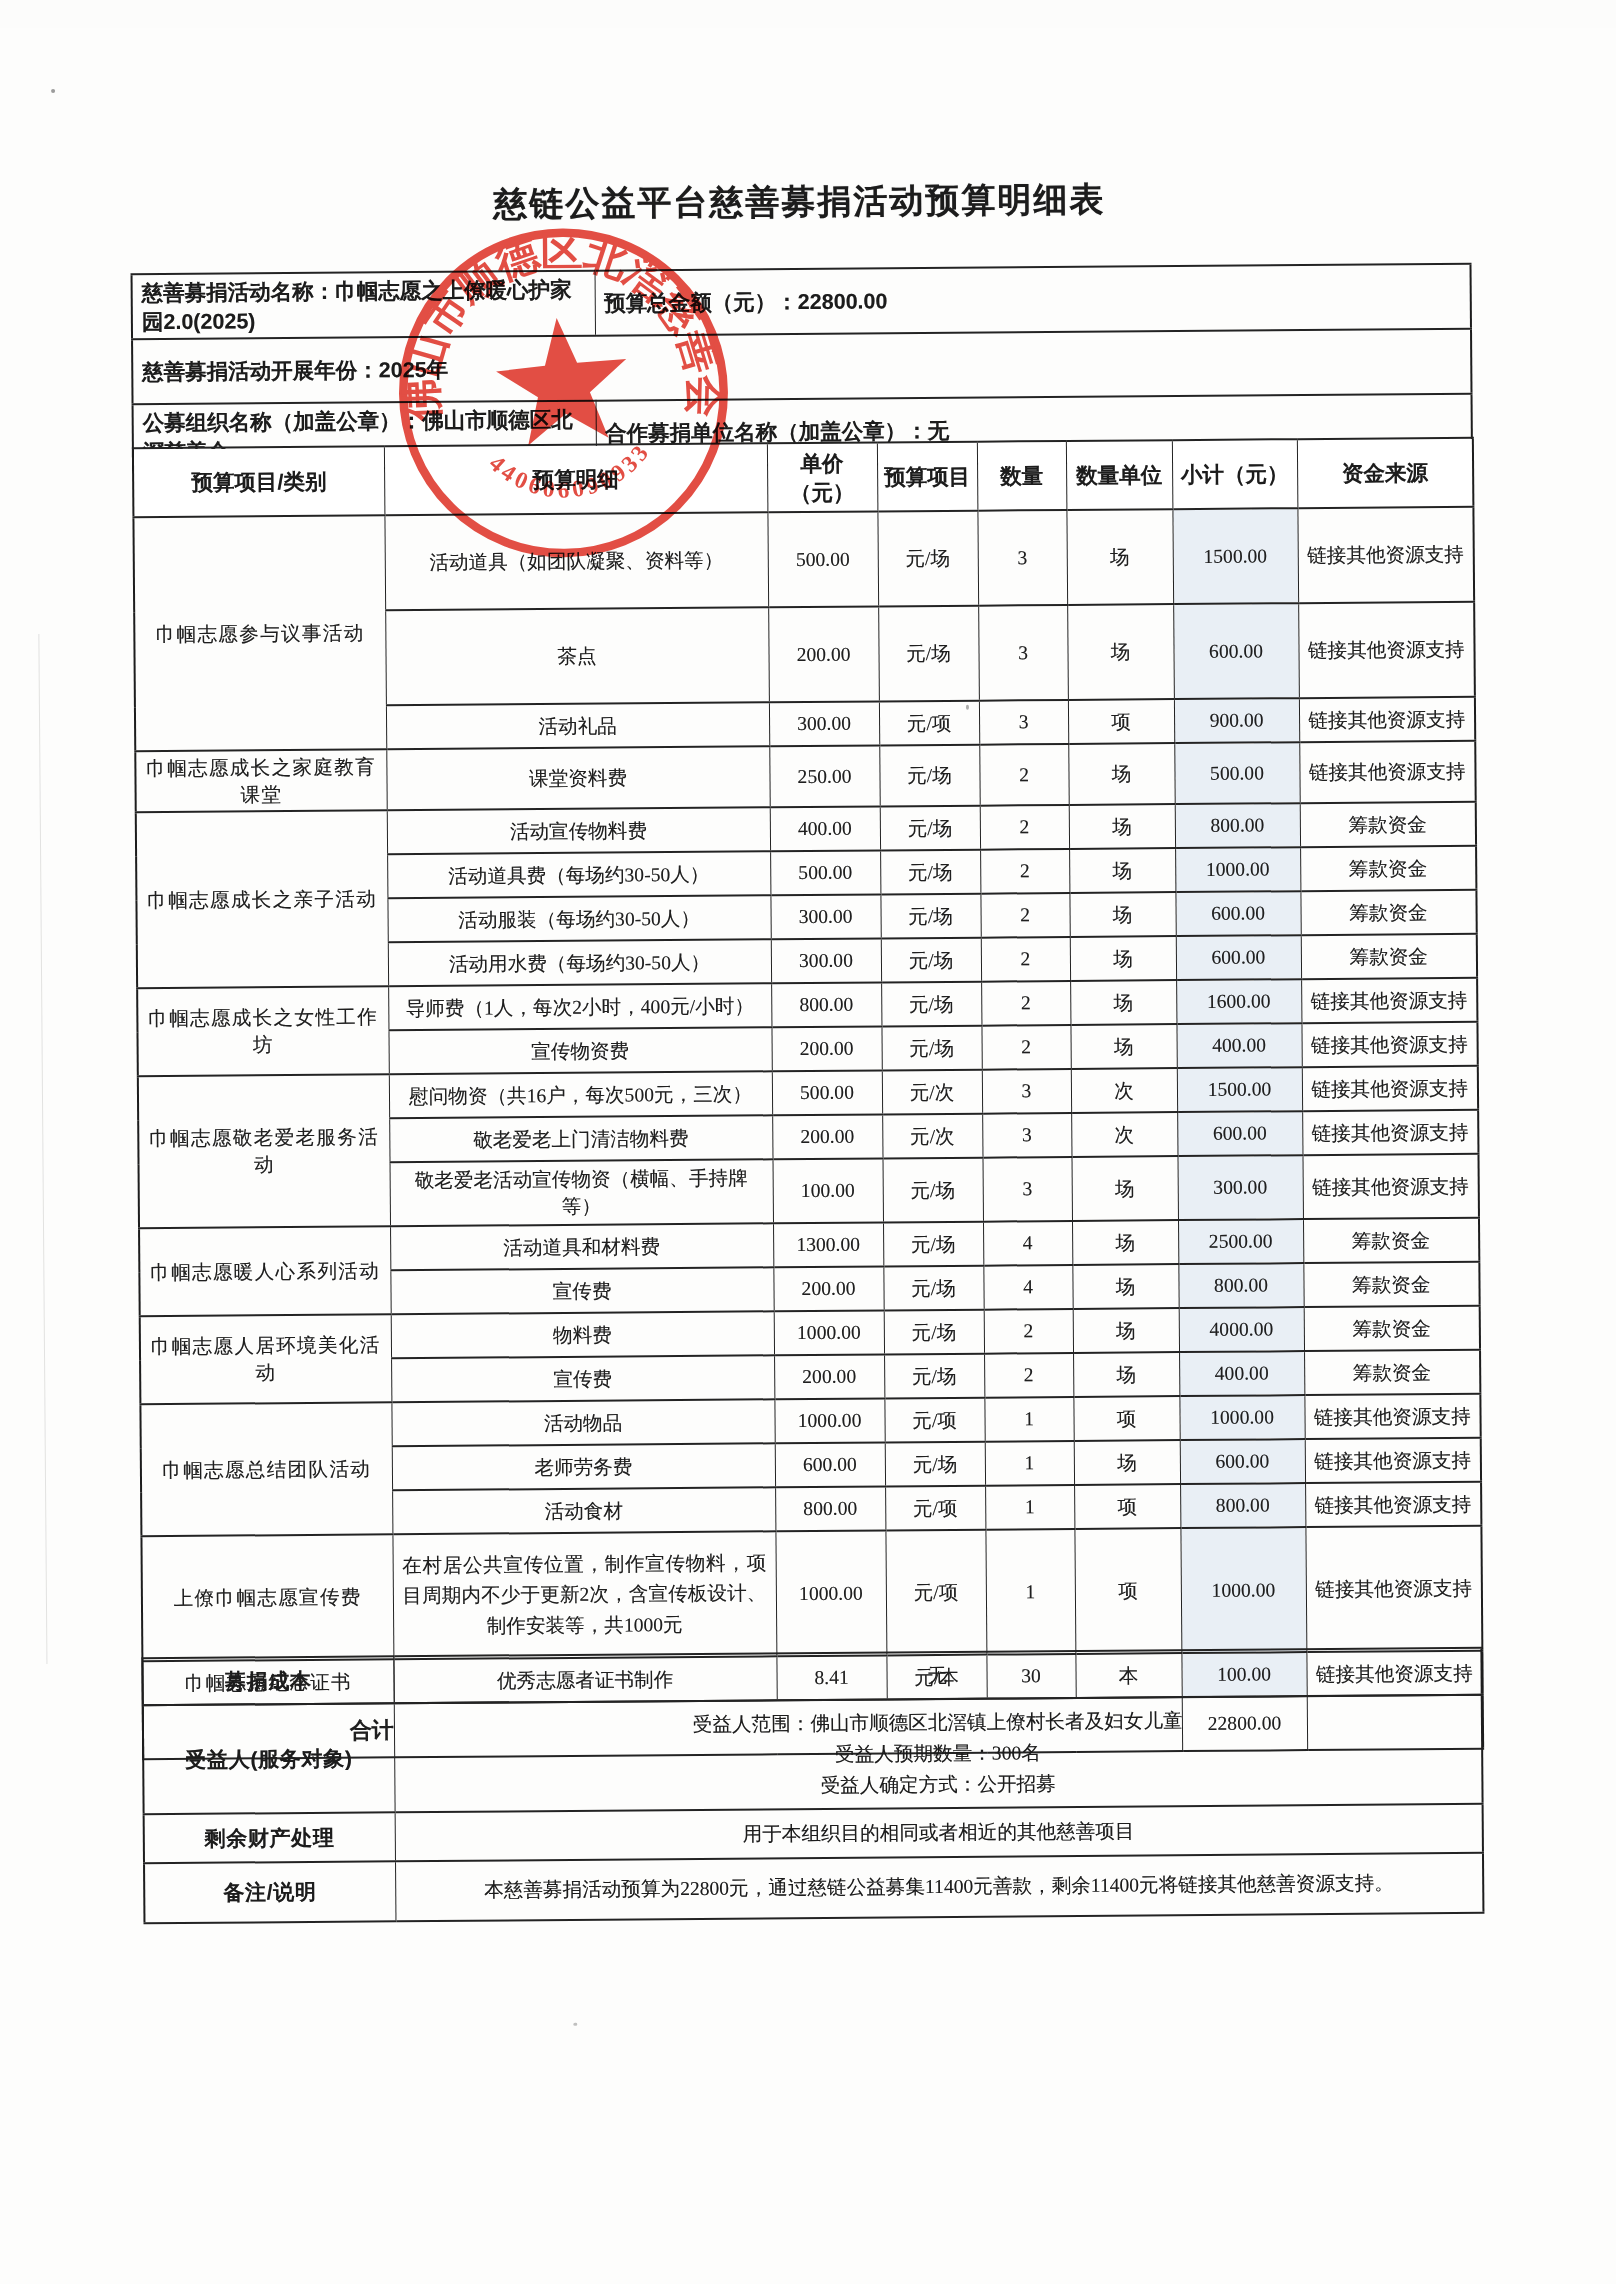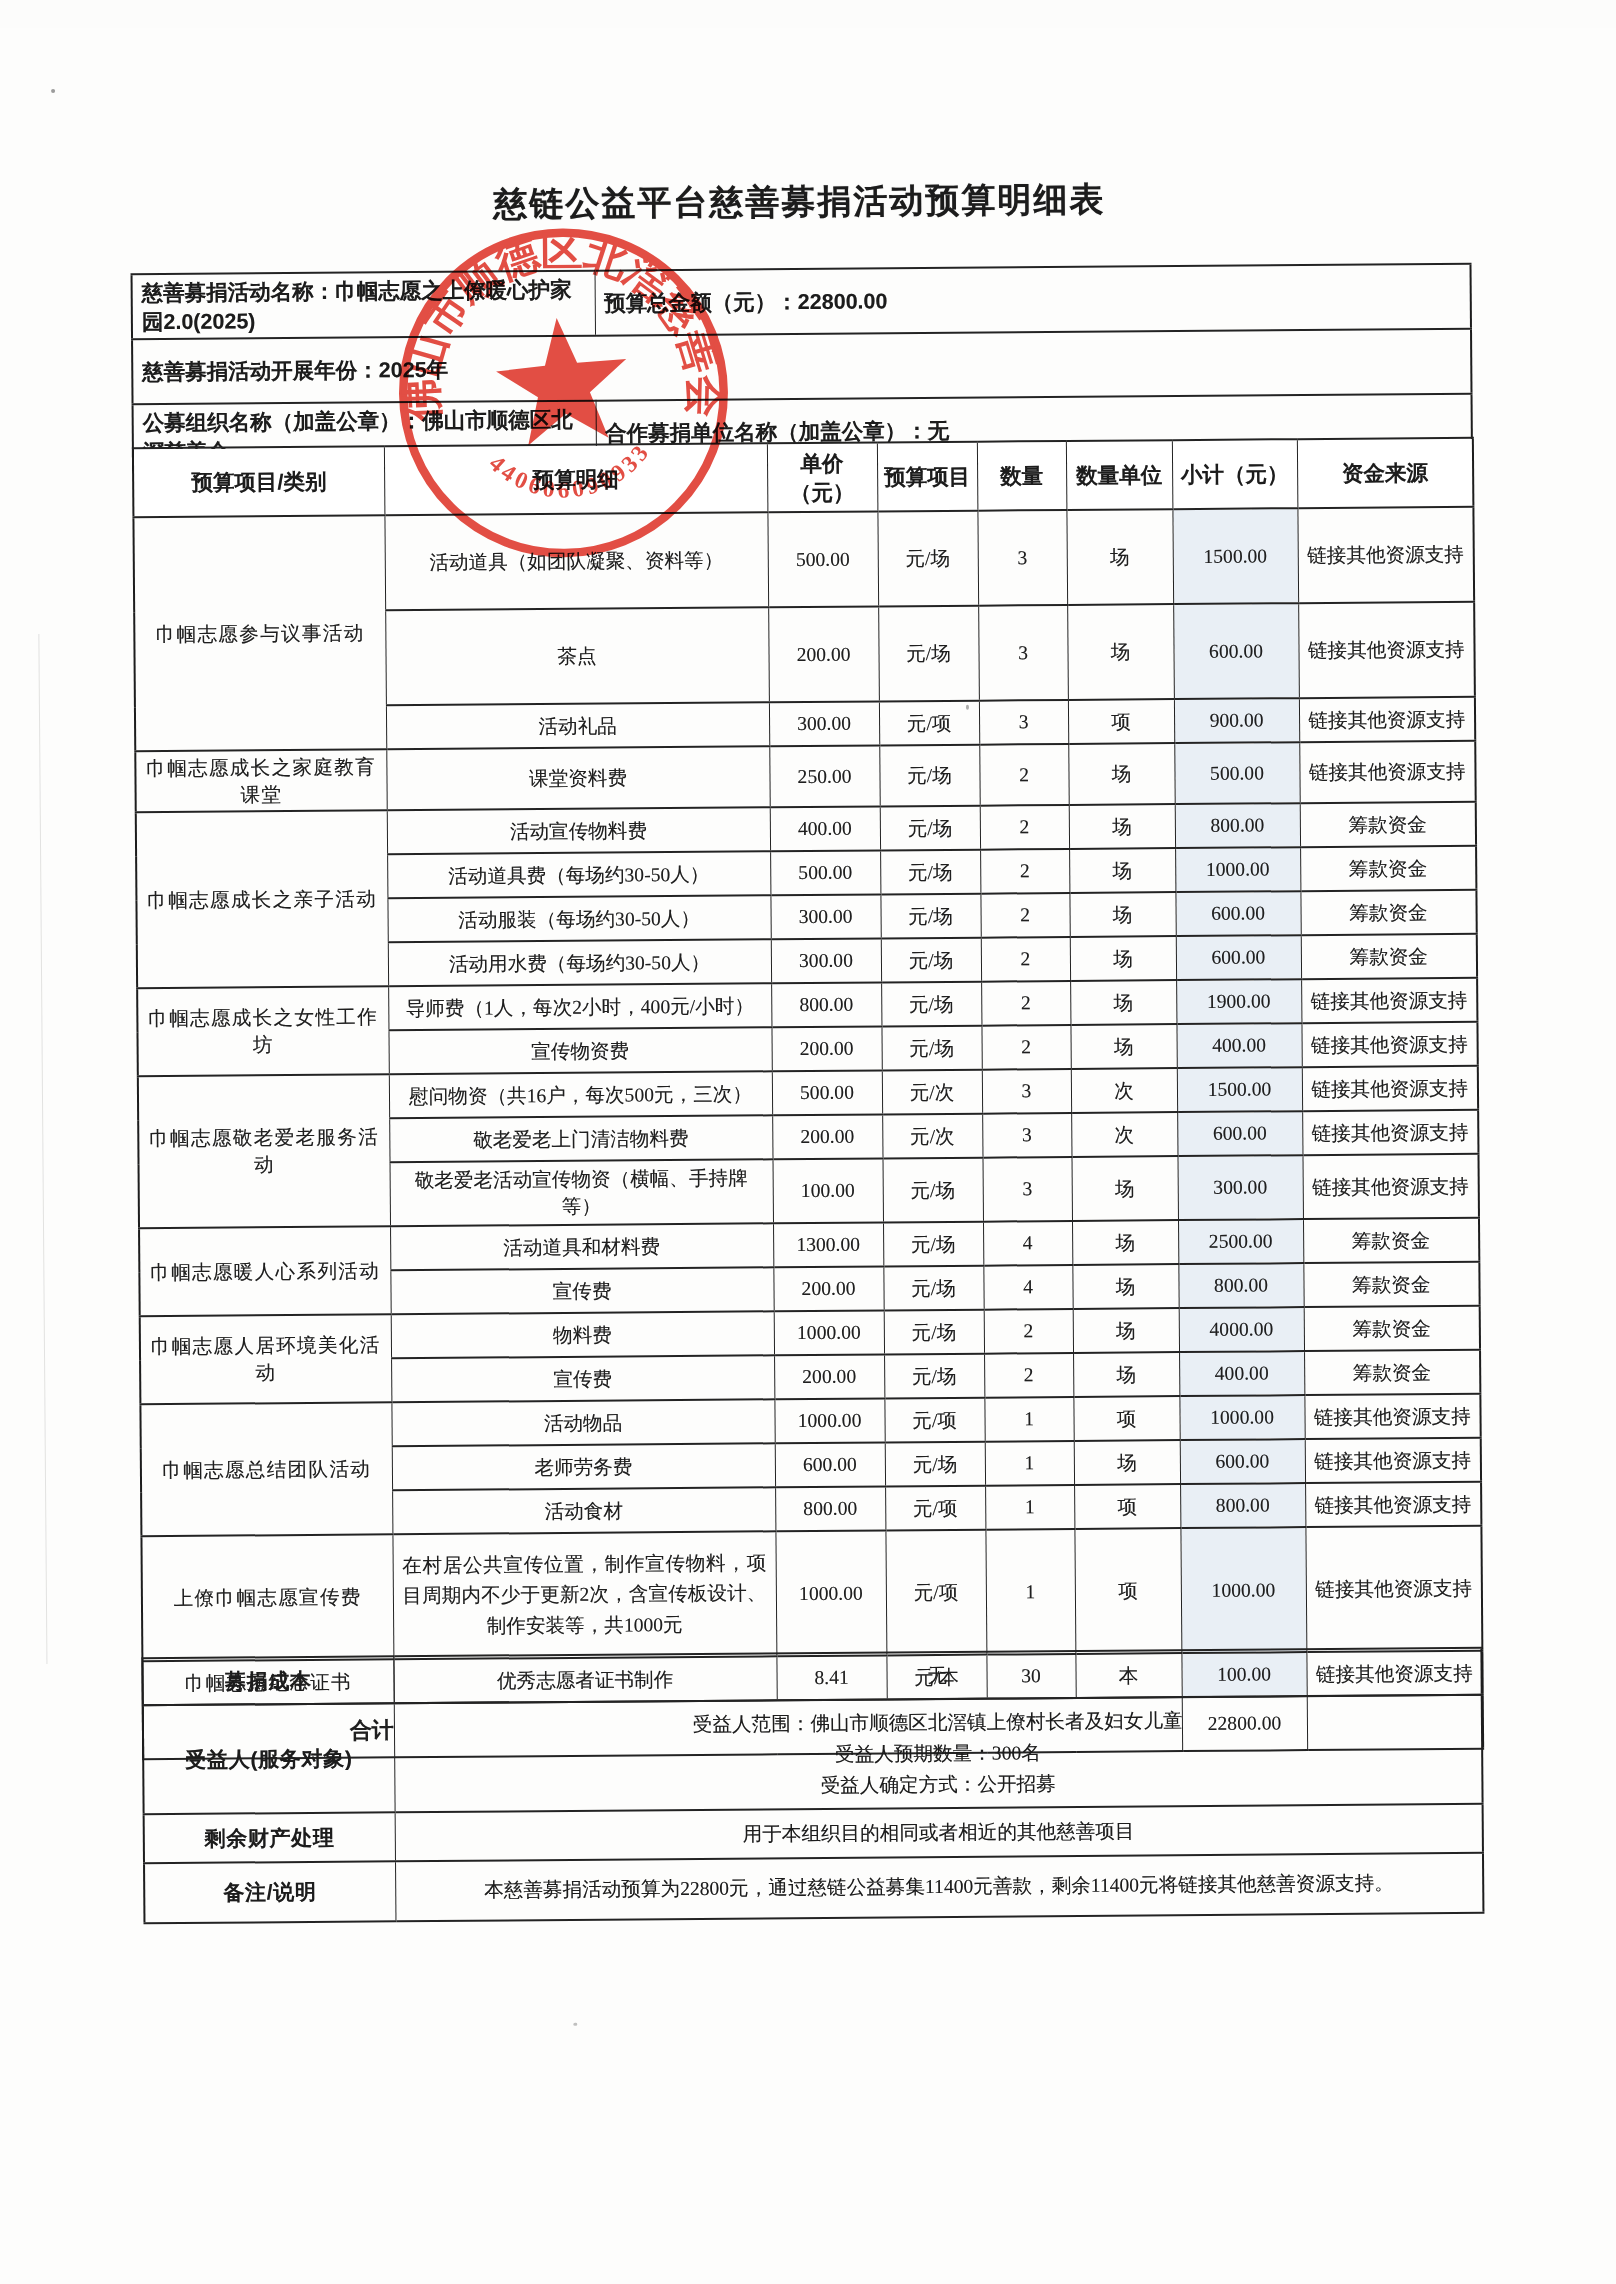--- a/index.html
+++ b/index.html
@@ -203,21 +203,21 @@
             <td class="subtotal">600.00</td>
             <td>筹款资金</td>
           </tr>
           <tr style="height: 44px;">
             <td class="cat" rowspan="2">巾帼志愿成长之女性工作坊</td>
             <td class="detail">导师费（1人，每次2小时，400元/小时）</td>
             <td>800.00</td>
             <td>元/场</td>
             <td>2</td>
             <td>场</td>
-            <td class="subtotal">1900.00</td>
+            <td class="subtotal">1600.00</td>
             <td>链接其他资源支持</td>
           </tr>
           <tr style="height: 44px;">
             <td class="detail">宣传物资费</td>
             <td>200.00</td>
             <td>元/场</td>
             <td>2</td>
             <td>场</td>
             <td class="subtotal">400.00</td>
             <td>链接其他资源支持</td>

